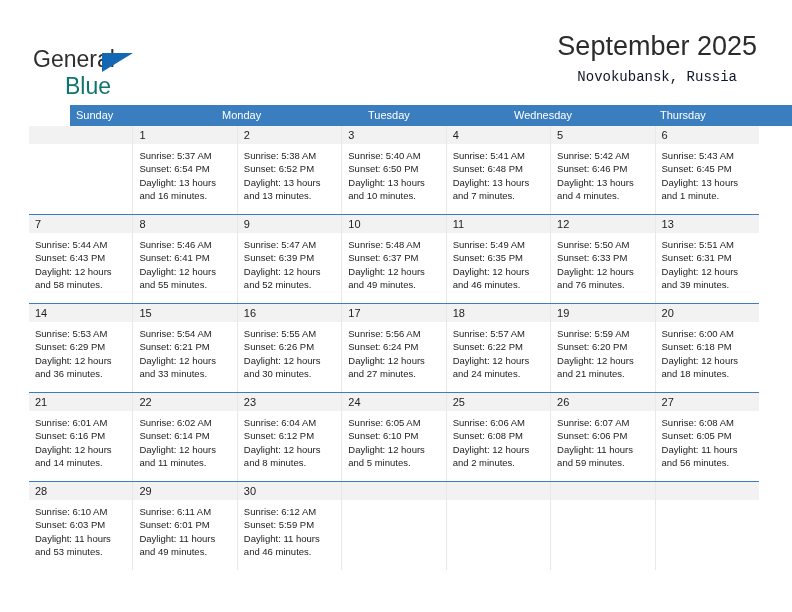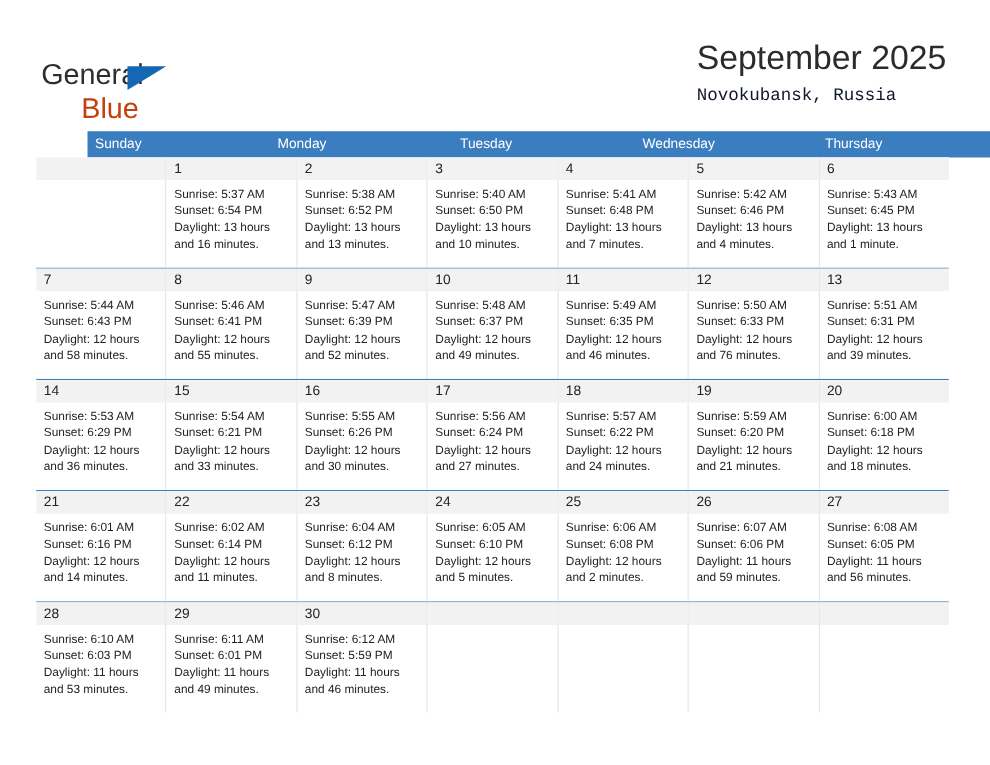--- a/index.html
+++ b/index.html
@@ -54,28 +54,28 @@
     width: 0;
     height: 0;
     border-left: 31px solid #1467b3;
     border-bottom: 19px solid transparent;
   }
   .logo-row2 {
     display: block;
     margin-left: 32px;
     margin-top: 1px;
     font-size: 23px;
-    color: #c2410c;
+    color: #0f766e;
     font-weight: 400;
   }
   .title-block {
     position: absolute;
     right: 35px;
     top: 30px;
-    text-align: left;
+    text-align: center;
     margin-left: 36px;
   }
   .cal-title {
     font-size: 27px;
     color: #2b2b2b;
     font-weight: 400;
     line-height: 32px;
     white-space: nowrap;
   }
   .cal-subtitle {

